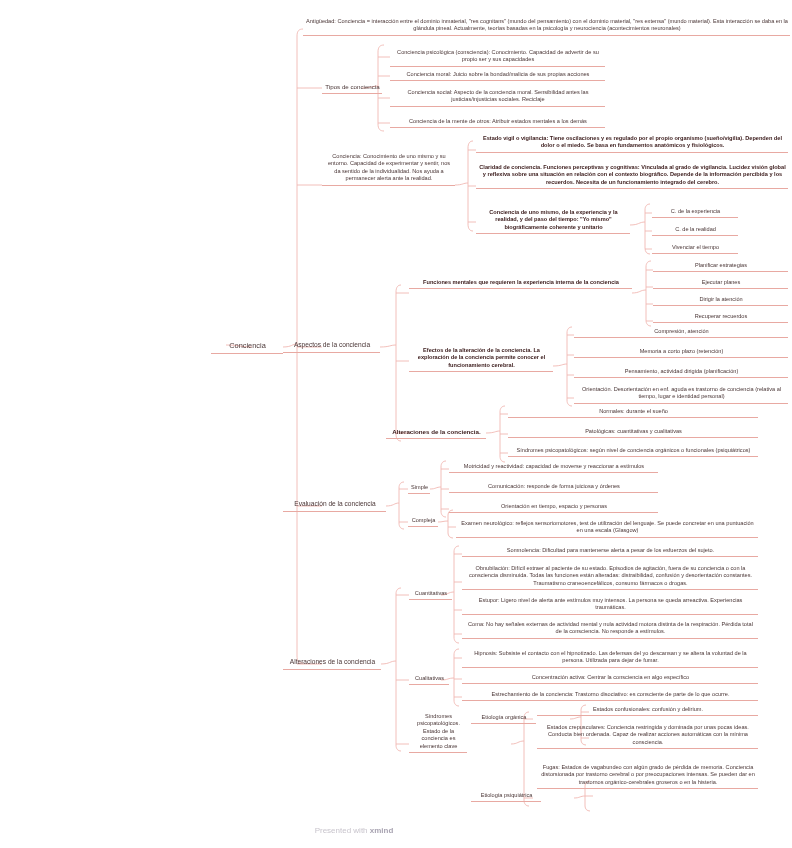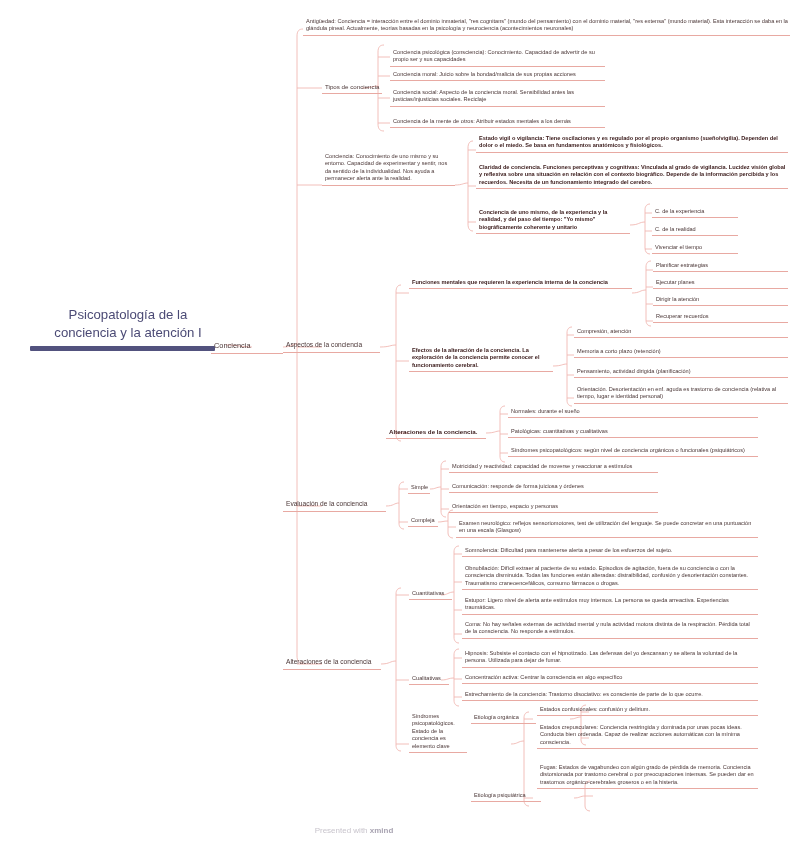--- a/index.html
+++ b/index.html
@@ -15,20 +15,21 @@
   svg#links{position:absolute;left:0;top:0;width:792px;height:848px;pointer-events:none;}
 
   
   .node{
     position:absolute;
     box-sizing:border-box;
     line-height:1.32;
     color:#4a3636;
     border-bottom:1px solid #e8a9a2;
     padding:1px 2px 2px 3px;
+    text-align:center;
   }
   .node.t8{font-size:5.6px;}
   .node.t9{font-size:6.2px;}
   .node.bold{font-weight:bold;color:#3f2020;}
 
   
   #root{
     position:absolute;
     left:30px;top:306px;width:196px;
     text-align:center;
@@ -192,25 +193,20 @@
       <path d="M581,738 L589,738"></path>
 
       <path d="M574,798 C580,798 580,796 585,796"></path>
       <path d="M585,786 L585,806"></path>
       <path d="M585,786 C585,783 587,781 590,781"></path>
       <path d="M585,806 C585,809 587,811 590,811"></path>
       <path d="M585,796 L593,796"></path>
     </g>
   </svg>
 
-  <div id="root">
-    <div style="white-space:pre-line;">Psicopatología de la
-conciencia y la atención I</div>
-    <div class="rootbar"></div>
-  </div>
 
   <div class="node lvl1" style="left:211px;top:340px;width:72px;">Conciencia</div>
 
   <div class="node lvl1" style="left:283px;top:340px;width:97px;font-size:6.6px;">Aspectos de la conciencia</div>
 
   <div class="node lvl1" style="left:283px;top:499px;width:103px;font-size:6.6px;">Evaluación de la conciencia</div>
 
   <div class="node lvl1" style="left:283px;top:657px;width:98px;font-size:6.6px;">Alteraciones de la conciencia</div>
 
   <div class="node t8" style="left:303px;top:17px;width:487px;">Antigüedad: Conciencia = interacción entre el dominio inmaterial, "res cognitans" (mundo del pensamiento) con el dominio material, "res extensa" (mundo material). Esta interacción se daba en la glándula pineal. Actualmente, teorías basadas en la psicología y neurociencia (acontecimientos neuronales)</div>

